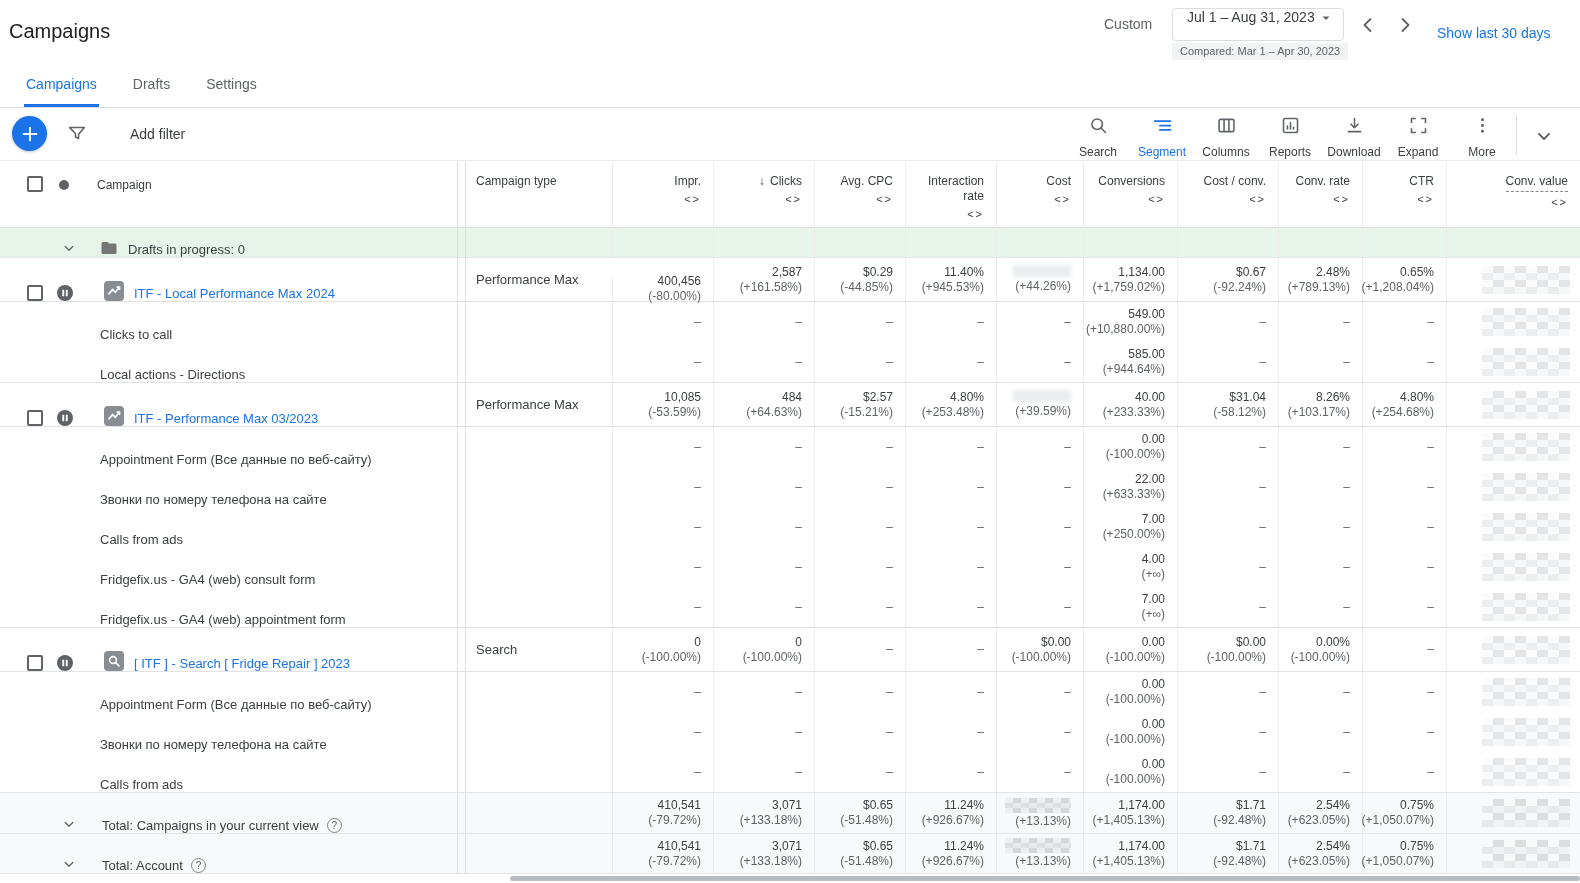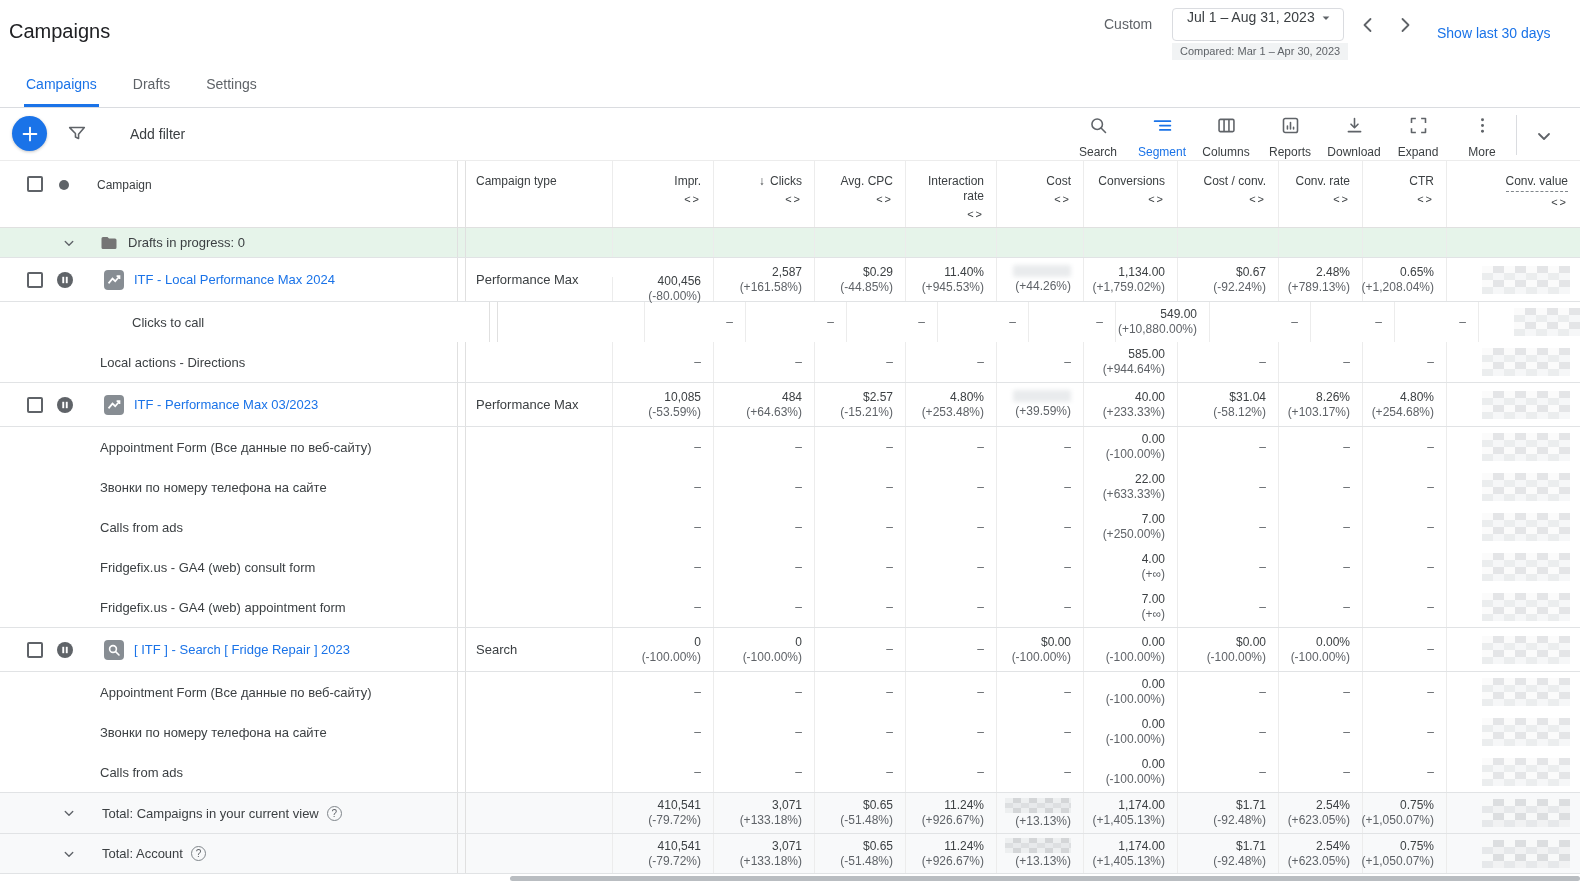--- a/index.html
+++ b/index.html
@@ -46,21 +46,21 @@
   .thead{height:68px;border-top:1px solid #ececec;border-bottom:1px solid #e0e0e0}
   .r-group{height:29px;background:#e6f4ea}
   .r-camp{height:45px;border-top:1px solid #e1e3e5;border-bottom:1px solid #e1e3e5}
   .r-sub{height:40px}
   .r-total{height:41px;background:#f8f9fa;border-top:1px solid #e1e3e5}
   .r-total.last{border-bottom:1px solid #e1e3e5}
 
   .cell{flex:none;display:flex;flex-direction:column;justify-content:center;align-items:flex-end;
         padding-right:12px;border-left:1px solid #ececec;font-size:12px;line-height:15px;color:#3c4043}
   .cell.typec{align-items:flex-start;padding-left:10px;padding-right:4px;font-size:13px;border-left:none}
-  .namecell{flex:none;display:flex;align-items:center;border:none}
+  .namecell{flex:none;display:flex;align-items:flex-end;border:none}
   .fdiv{flex:none;width:9px;border-left:1px solid #e0e0e0;border-right:1px solid #e0e0e0}
 
   .hcell{justify-content:flex-start;padding-top:13px;font-weight:500;color:#3c4043;text-align:right}
   .hcell.typec{text-align:left;font-size:12px}
   .hname{align-items:flex-start;padding-top:15px}
   .compare{margin-top:3px;font-size:11px;letter-spacing:2px;font-weight:400;color:#3c4043}
   .dotted{border-bottom:1px dashed #80868b;padding-bottom:2px}
   .sortarrow{font-weight:400;margin-right:2px}
 
   .cb{width:16px;height:16px;border:2px solid #5f6368;border-radius:2px;background:#fff;flex:none;cursor:pointer}
@@ -316,21 +316,21 @@
         </div>
         <div class="cell" style="width: 84px;">
           <span class="val">0.65%</span>
           <span class="delta">(+1,208.04%)</span>
         </div>
         <div class="cell" style="width: 134px;">
           <div class="pix"></div>
         </div>
       </div>
       <div class="trow r-sub">
-        <div class="namecell" style="width: 457px; margin-left: 32px;">
+        <div class="namecell" style="width: 457px;">
           <span class="subname">Clicks to call</span>
         </div>
         <div class="fdiv"></div>
         <div class="cell typec" style="width: 146px;"></div>
         <div class="cell" style="width: 101px;">
           <span class="val dash">–</span>
         </div>
         <div class="cell" style="width: 101px;">
           <span class="val dash">–</span>
         </div>

